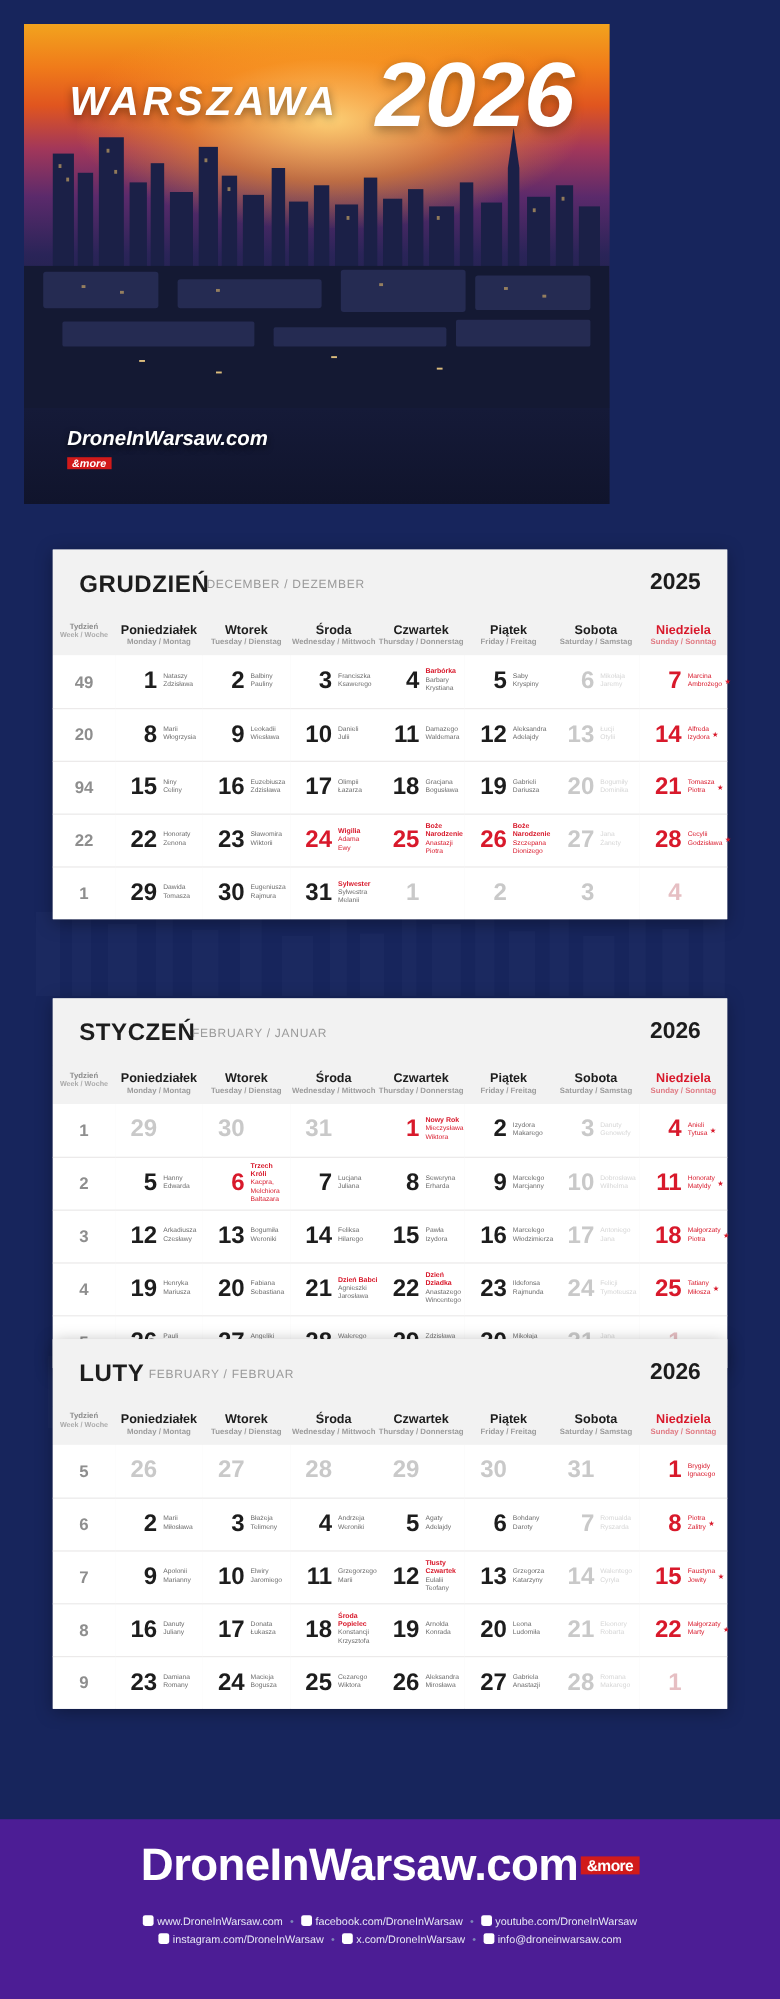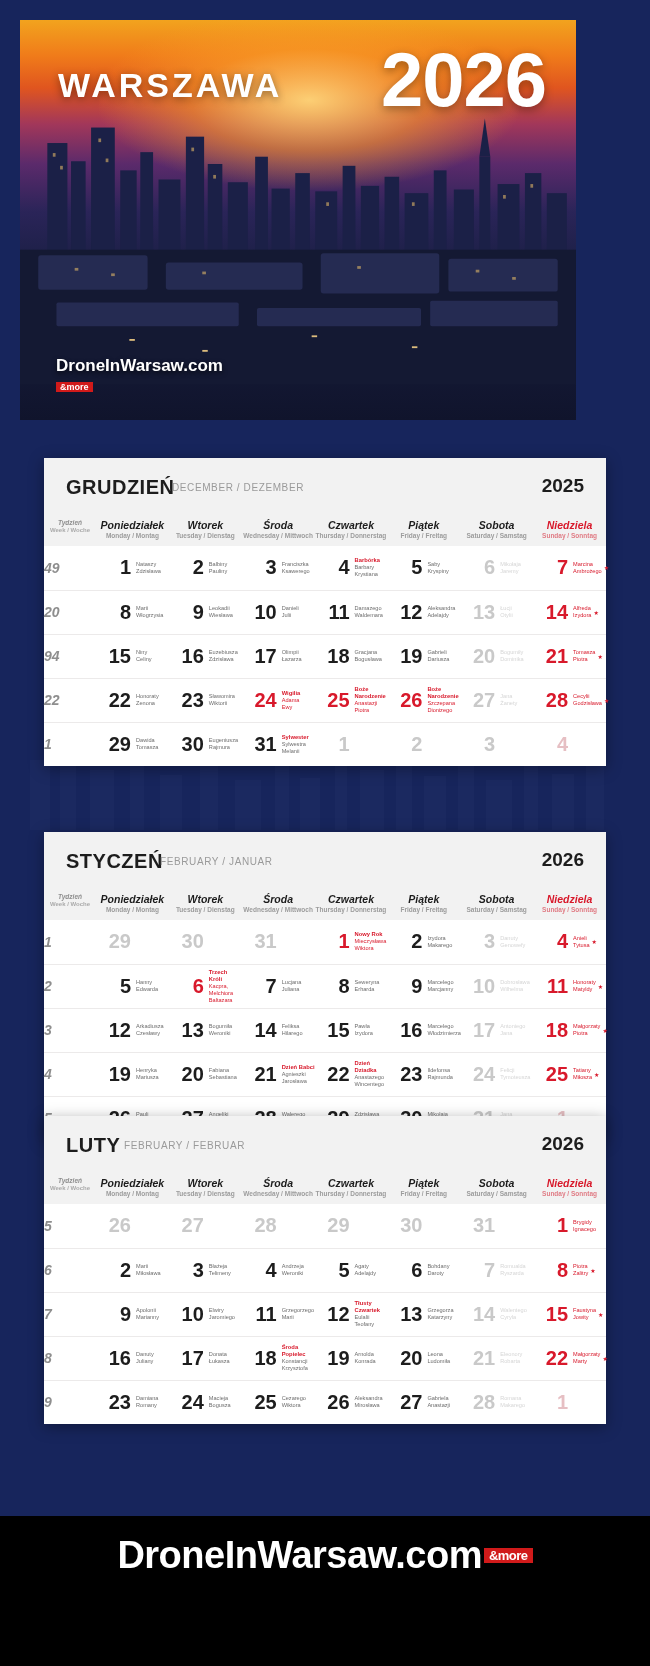--- a/index.html
+++ b/index.html
@@ -6,26 +6,27 @@
   body {
     width: 650px; height: 1666px;
     background: #17255c;
     font-family: "Liberation Sans", sans-serif;
     overflow: hidden;
   }
   .page { position: relative; width: 650px; height: 1666px; background: #17255c; }
 
   
   .hero {
-    position: absolute; left: 20px; top: 20px; width: 556px; height: 400px;
+    position: absolute; left: 20px; top: 20px; width: 488px; height: 400px;
     overflow: hidden;
     background: linear-gradient(to bottom,
       #f2a31e 0%, #f07b1a 9%, #e0551f 17%,
       #a2375a 26%, #5b2a6b 36%, #2a2458 48%,
       #1a1f44 62%, #151a38 80%, #10142c 100%);
+    font-style: italic;
   }
   
   .hero .glow {
     position: absolute; left: 52%; top: -10px; width: 420px; height: 180px;
     background: radial-gradient(ellipse at center, rgba(255,214,120,.95) 0%, rgba(250,160,40,.55) 40%, rgba(240,110,30,0) 72%);
     transform: translateX(-50%);
   }
   .sky-sv { position: absolute; inset: 0; }
 
   .hero-title {
@@ -62,52 +63,52 @@
   }
   .cal-year {
     position: absolute; right: 22px; top: 17px;
     font-size: 19px; font-weight: bold; color: #1d1d1d;
   }
 
   table.grid { width: 100%; border-collapse: collapse; table-layout: fixed; }
   table.grid th {
     background: #f2f2f2; padding: 5px 0 7px 0; vertical-align: top;
   }
-  .dow-name { font-size: 10.5px; font-weight: bold; color: #1d1d1d; font-style: italic; }
+  .dow-name { font-size: 10.5px; font-weight: bold; color: #1d1d1d; }
   .dow-sub { font-size: 6.5px; color: #9c9c9c; margin-top: 1px; }
   .dow-sun .dow-name { color: #d8192b; }
   .dow-sun .dow-sub { color: #e07c85; }
   .wk-head { width: 52px; }
   .wk-head .dow-name { font-size: 6.5px; color: #8d8d8d; font-weight: bold; }
   .wk-head .dow-sub { font-size: 6px; color: #aaa; }
 
   table.grid td {
     background: #fff; height: 44px; vertical-align: middle;
     border-bottom: 1px solid #eceaea;
   }
   table.grid tr:last-child td { border-bottom: none; }
   td.wk {
-    background: #ececec; 
-    font-size: 14px; color: #8e8e8e; font-weight: bold; font-style: italic;
+    background: #ececec; text-align: center;
+    font-size: 14px; color: #8e8e8e; font-weight: bold;
   }
   .cellwrap { display: flex; align-items: center; padding-left: 9px; }
   .num { font-size: 20px; font-weight: bold; color: #1d1d1d; min-width: 26px; text-align: right; }
   .names { margin-left: 5px; font-size: 5.6px; line-height: 7px; color: #6d6d6d; }
   .names .hl { color: #d8192b; font-weight: bold; font-size: 5.8px; display:block; }
   td.sun .num { color: #d8192b; }
   td.sun .names { color: #d8192b; }
   td.hol .num { color: #d8192b; }
   td.hol .names { color: #d8192b; }
   td.out .num { color: #c9c9c9; }
   td.out .names { color: #d6d6d6; }
   td.out.sun .num { color: #e6bfc3; }
   .star { color:#d8192b; font-size:6px; margin-left:2px; vertical-align:top;}
 
   
-  .footer { position: absolute; left: 0; bottom: 0; width: 650px; height: 150px; background: #000000; }
+  .footer { position: absolute; left: 0; bottom: 0; width: 650px; height: 150px; background: #4c1d95; }
   .foot-logo {
     position: absolute; left: 0; right: 0; top: 18px; text-align: center;
     color: #fff; font-weight: bold; font-size: 38px; letter-spacing: -0.5px;
   }
   .foot-badge {
     display: inline-block; background: #d11a1a; color: #fff; font-size: 13px;
     font-weight: bold; padding: 0 5px; vertical-align: 8px; margin-left: 2px;
   }
   .foot-links { position: absolute; left: 0; right: 0; top: 78px; text-align: center; }
   .foot-line { font-size: 9px; color: #e7e9f5; line-height: 15px; }
@@ -1063,16 +1064,18 @@
           </tr>
         </tbody>
       </table>
     </div>
 
   <div class="footer">
     <div class="foot-logo">
       <span>DroneInWarsaw.com</span><span class="foot-badge">&amp;more</span>
     </div>
     <div class="foot-links">
+      <div class="foot-line" id="footline1"><span class="ic"></span><span>www.DroneInWarsaw.com</span><span class="sep">•</span><span class="ic"></span><span>facebook.com/DroneInWarsaw</span><span class="sep">•</span><span class="ic"></span><span>youtube.com/DroneInWarsaw</span></div>
+      <div class="foot-line" id="footline2"><span class="ic"></span><span>instagram.com/DroneInWarsaw</span><span class="sep">•</span><span class="ic"></span><span>x.com/DroneInWarsaw</span><span class="sep">•</span><span class="ic"></span><span>info@droneinwarsaw.com</span></div>
     </div>
   </div>
 
 </div>
 
 </body></html>

